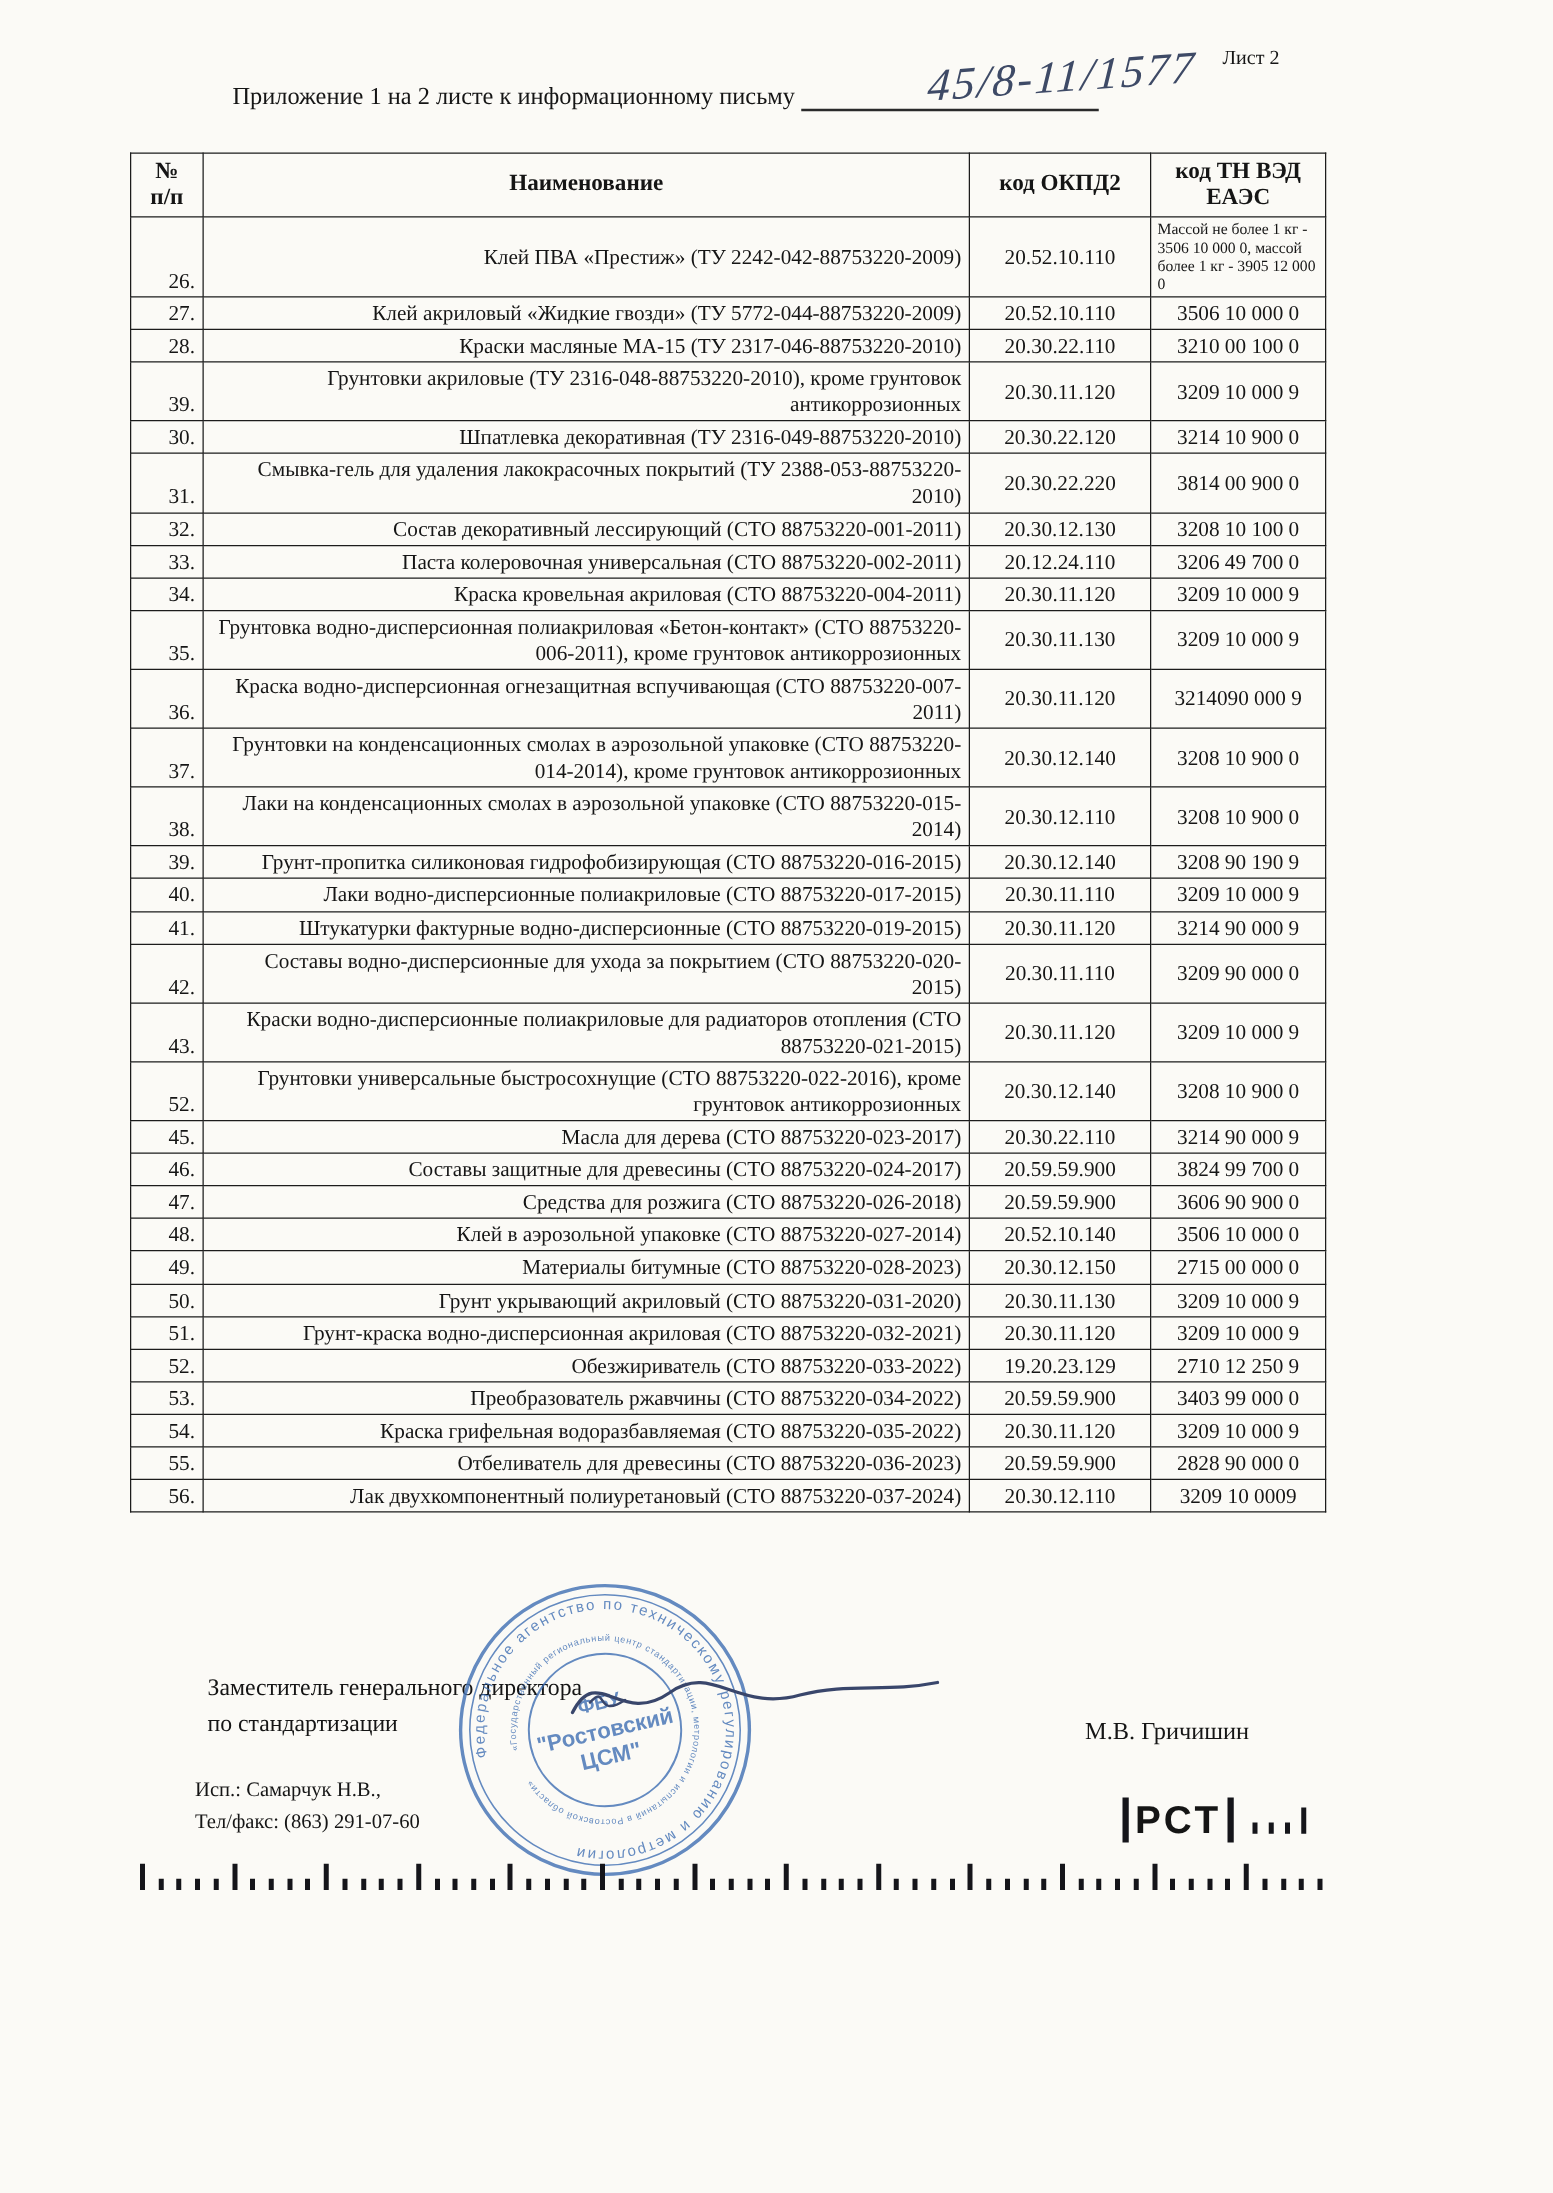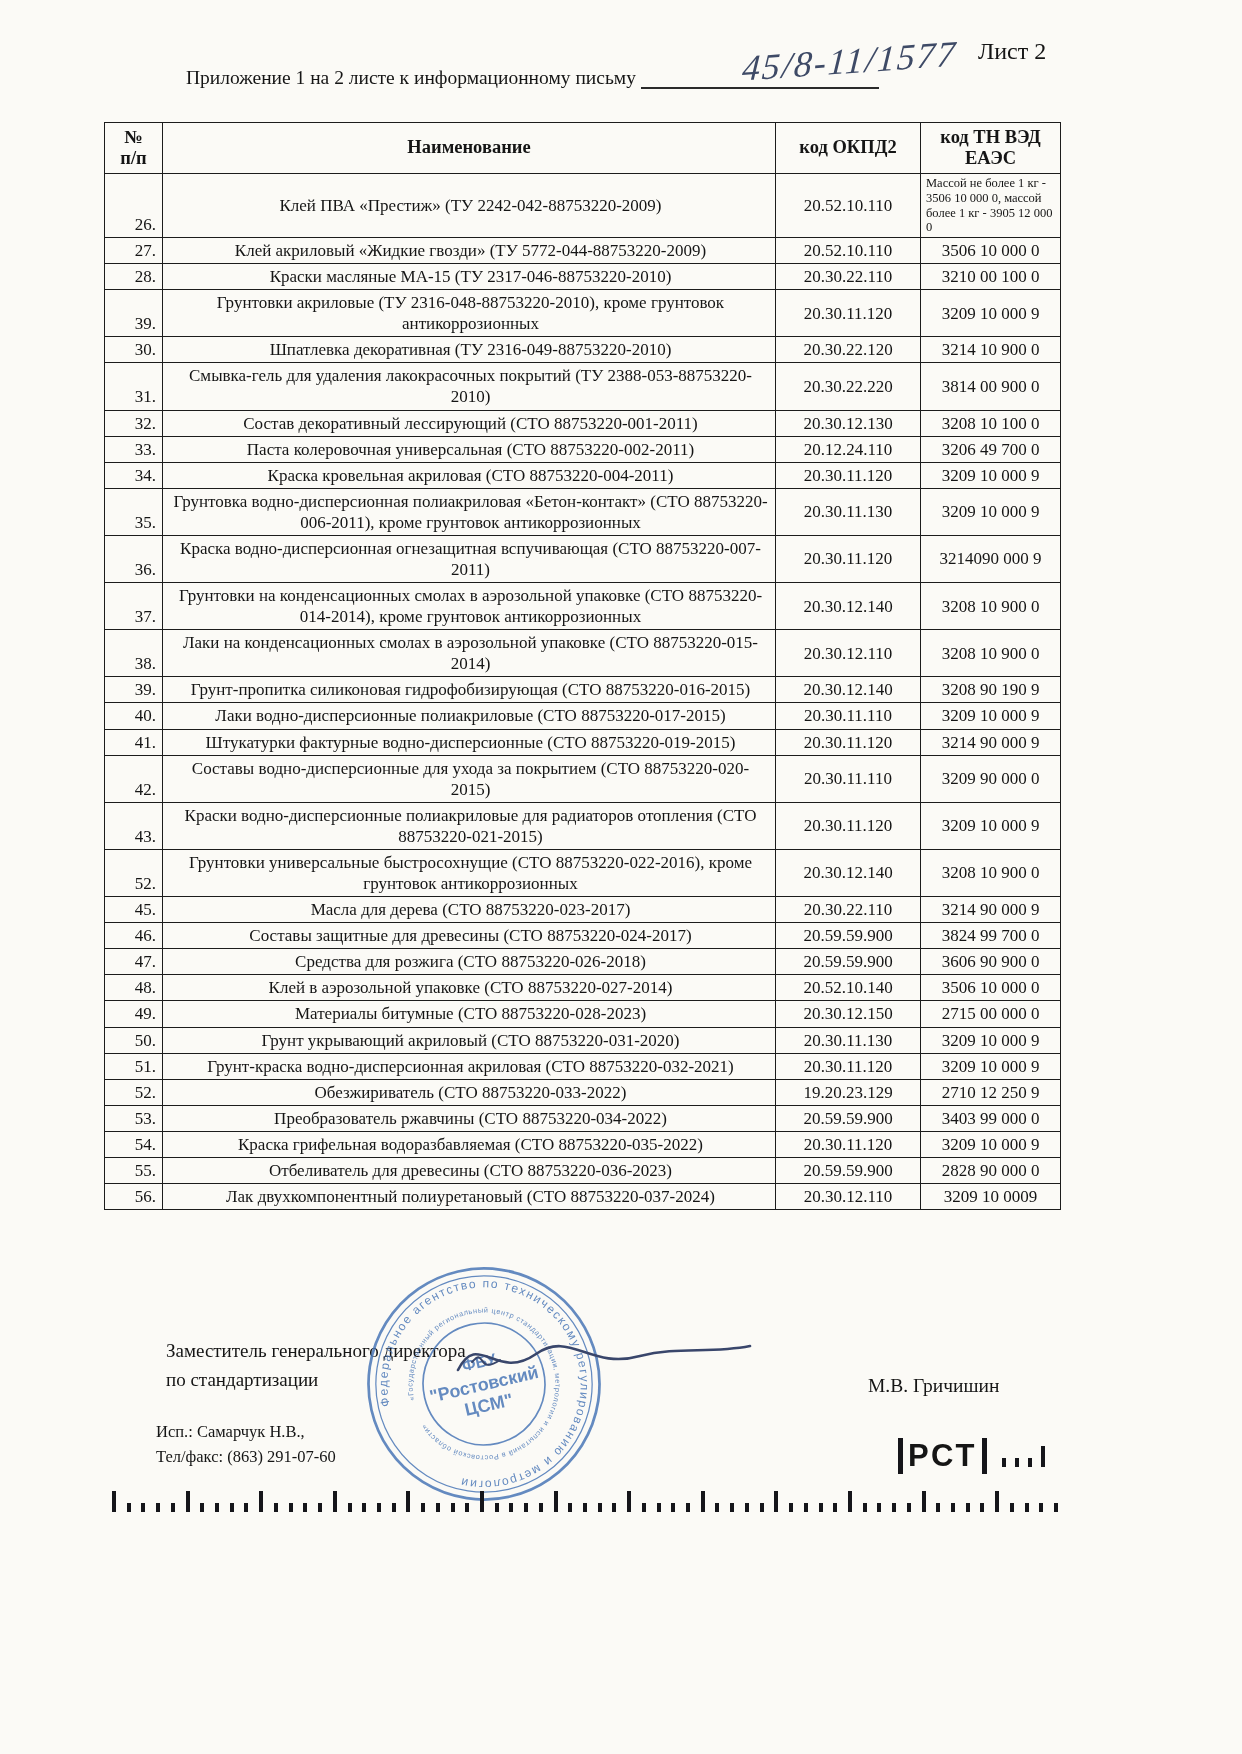--- a/index.html
+++ b/index.html
@@ -6,21 +6,21 @@
   body{
     width:1242px;height:1754px;
     background:#fbfaf6;
     font-family:"Liberation Serif", serif;
     color:#151515;
     position:relative;
     overflow:hidden;
   }
   .sheet-label{
     position:absolute;top:38px;left:978px;
-    font-size:24px;
+    font-size:16px;
   }
   .title-row{
     position:absolute;top:64px;left:186px;
     font-size:19.5px;white-space:nowrap;
   }
   .title-underline{
     display:inline-block;width:238px;height:1.2em;
     border-bottom:2px solid #2a2a2a;
     vertical-align:bottom;
   }
@@ -43,21 +43,21 @@
   }
   .products th{
     font-size:18.5px;font-weight:bold;
     text-align:center;vertical-align:middle;
     height:46px;line-height:1.15;
   }
   .products td{
     font-size:17px;line-height:1.24;
   }
   td.col-num{vertical-align:bottom;text-align:right;padding-left:26px;}
-  td.col-name{vertical-align:middle;text-align:center;padding-left:9px;}
+  td.col-name{vertical-align:middle;text-align:right;padding-left:9px;}
   td.col-okpd2{vertical-align:middle;text-align:center;}
   td.col-tnved{vertical-align:middle;text-align:center;font-family:Liberation Serif, serif;}
   td.tnved-small{
     font-size:12.5px;line-height:1.18;
     text-align:left;padding:2px 5px;vertical-align:top;
   }
   .signer-block{
     position:absolute;top:1336px;left:166px;
     font-size:19px;line-height:1.55;
   }

